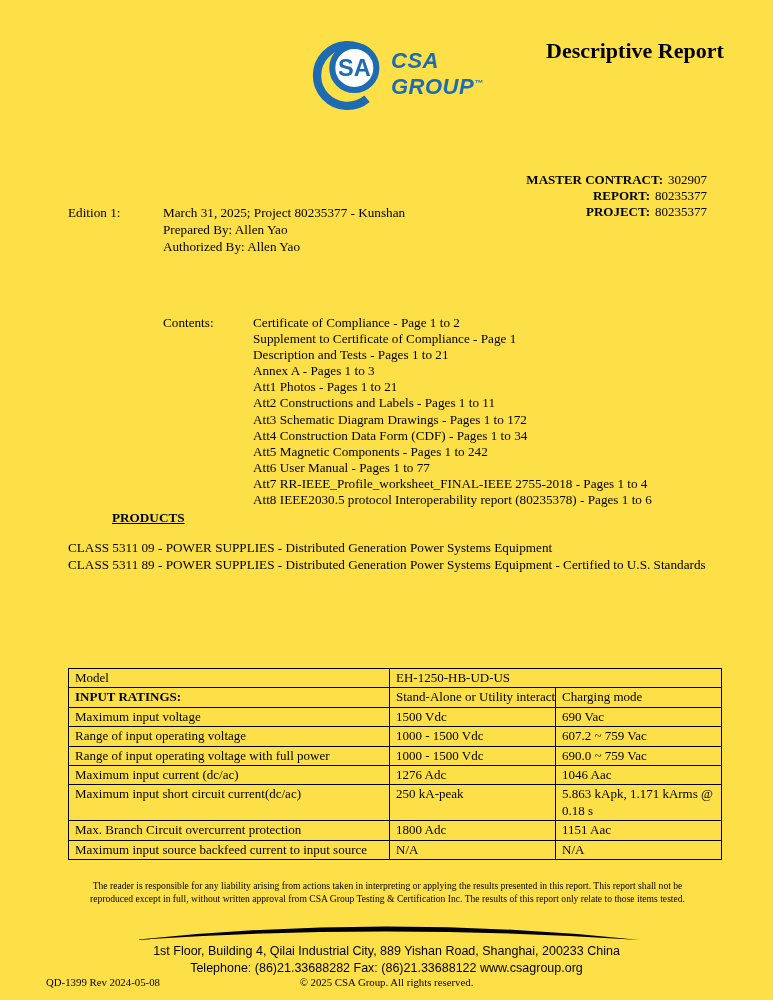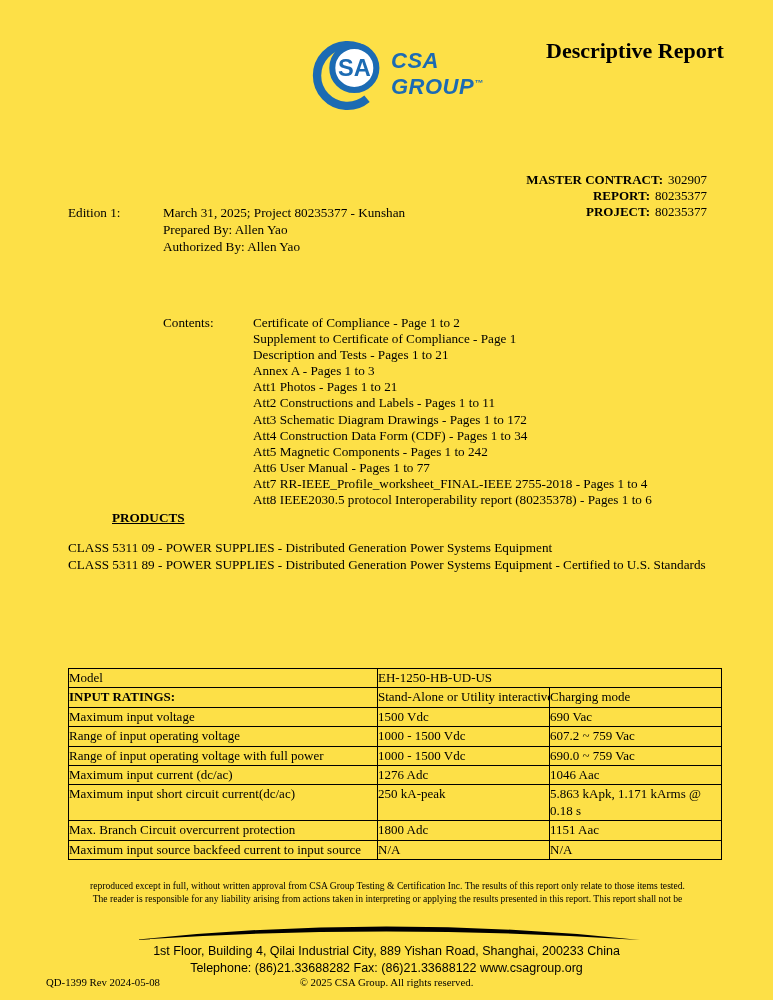--- a/index.html
+++ b/index.html
@@ -26,21 +26,21 @@
   
   .contents{left:163px;top:287px;display:flex;font-size:13.2px;line-height:16.1px;margin-top:28px;}
   .contents .lbl{width:90px;flex:0 0 auto;}
   
   .products-h{left:68px;top:510px;font-size:13.2px;font-weight:bold;text-decoration:underline;margin-left:44px;}
   .classes{left:68px;top:539px;width:660px;font-size:13.2px;line-height:17px;}
   .desc{left:68px;top:606px;width:660px;font-size:13.2px;line-height:17px;}
   
   .ratings{left:68px;top:668px;}
   table{border-collapse:collapse;width:654px;font-size:13px;table-layout:fixed;}
-  td{border:1px solid #000;padding:1px 0;vertical-align:top;line-height:16.4px;
+  td{border:1px solid #000;padding:1px 6px;vertical-align:top;line-height:16.4px;
      overflow:hidden;}
   .c1{width:308px;} .c2{width:225px;} .c3{width:85px;}
   .bold{font-weight:bold;}
   .nowrap{white-space:nowrap;}
   .vmid td{vertical-align:middle;}
   
   .disclaimer{left:55px;top:880px;width:665px;text-align:center;font-size:9.6px;line-height:12.5px;}
   .swoosh{left:133px;top:920px;}
   .address{left:0;top:943px;width:773px;text-align:center;
     font-family:"Liberation Sans",sans-serif;font-size:12.5px;line-height:17px;}
@@ -150,22 +150,22 @@
       <tr class="vmid">
         <td class="c1">Maximum input source backfeed current to input source</td>
         <td class="c2">N/A</td>
         <td class="c3">N/A</td>
       </tr>
     </tbody>
       </table>
   </div>
 
   <div class="abs disclaimer">
+    <div>The reader is responsible for any liability arising from actions taken in interpreting or applying the results presented in this report. This report shall not be</div>
     <div>reproduced except in full, without written approval from CSA Group Testing &amp; Certification Inc. The results of this report only relate to those items tested.</div>
-    <div>The reader is responsible for any liability arising from actions taken in interpreting or applying the results presented in this report. This report shall not be</div>
   </div>
 
   <svg class="abs swoosh" width="507" height="24" viewBox="0 0 507 24">
     <path d="M0,20 Q253,-7 507,20 Q253,3 0,20 Z" fill="#000000"></path>
   </svg>
 
   <div class="abs address">
     <div>1st Floor, Building 4, Qilai Industrial City, 889 Yishan Road, Shanghai, 200233 China</div>
     <div>Telephone: (86)21.33688282  Fax: (86)21.33688122  www.csagroup.org</div>
   </div>

